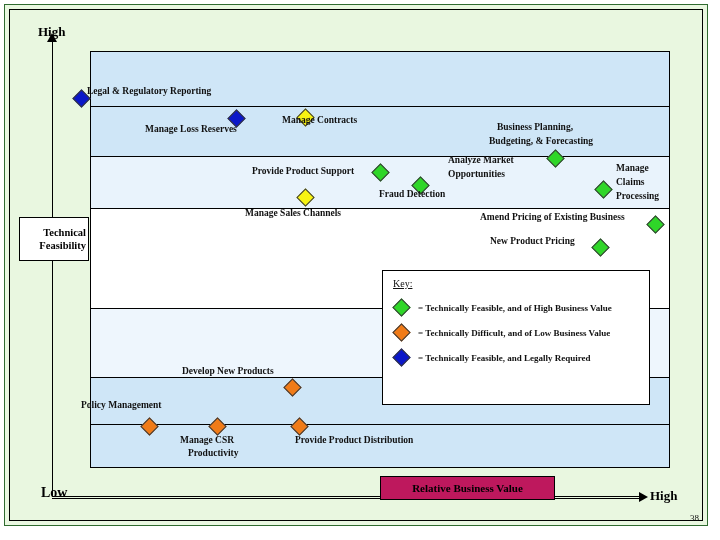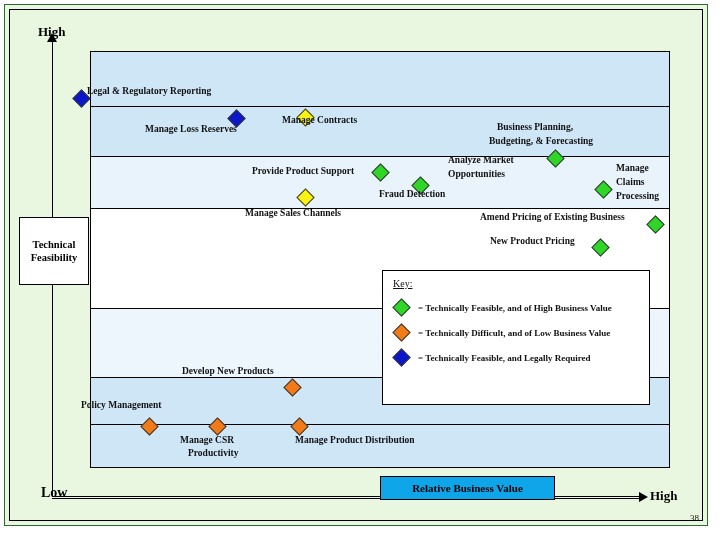--- a/index.html
+++ b/index.html
@@ -73,29 +73,29 @@
     font-size:14px; font-weight:bold; color:#000;
   }
   #label-high-x{
     position:absolute; left:645px; top:483px;
     font-size:13px; font-weight:bold; color:#000;
   }
 
   
   #y-title{
     position:absolute; left:14px; top:212px;
-    width:70px; padding:20px 2px;
+    width:70px; padding:8px 2px;
     background:#fff; border:1px solid #000;
-    text-align:center; font-size:10.5px; font-weight:bold;
+    text-align:right; font-size:10.5px; font-weight:bold;
     line-height:1.25; box-sizing:border-box;
   }
   #x-title{
     position:absolute; left:375px; top:471px;
     width:175px; padding:5px 2px;
-    background:#0ea5e9; border:1px solid #000;
+    background:#be185d; border:1px solid #000;
     text-align:center; font-size:11px; font-weight:bold;
     box-sizing:border-box;
   }
   .dia{
     position:absolute;
     width:13px;height:13px;
     transform:rotate(45deg);
     border:1px solid #3a3a3a;
     box-sizing:border-box;
   }
@@ -200,21 +200,21 @@
       <div class="dia green" style="left: 589px; top: 236px;"></div>
       <div class="pt-label" style="left: 485px; top: 231px;">New Product Pricing</div>
       <div class="dia orange" style="left: 281px; top: 376px;"></div>
       <div class="pt-label" style="left: 177px; top: 361px;">Develop New Products</div>
       <div class="dia orange" style="left: 138px; top: 415px;"></div>
       <div class="pt-label" style="left: 76px; top: 395px;">Policy Management</div>
       <div class="dia orange" style="left: 206px; top: 415px;"></div>
       <div class="pt-label" style="left: 175px; top: 430px;">Manage CSR</div>
       <div class="pt-label" style="left: 183px; top: 443px;">Productivity</div>
       <div class="dia orange" style="left: 288px; top: 415px;"></div>
-      <div class="pt-label" style="left: 290px; top: 430px;">Manage Product Distribution</div>
+      <div class="pt-label" style="left: 290px; top: 430px;">Provide Product Distribution</div>
     </div>
 
   <div id="legend">
     <div id="legend-title">Key:</div>
     <div id="legend-rows">
         <div class="legend-row">
           <div class="legend-swatch">
             <div class="dia green"></div>
           </div>
           <div class="legend-text">= Technically Feasible, and of High Business Value</div>

